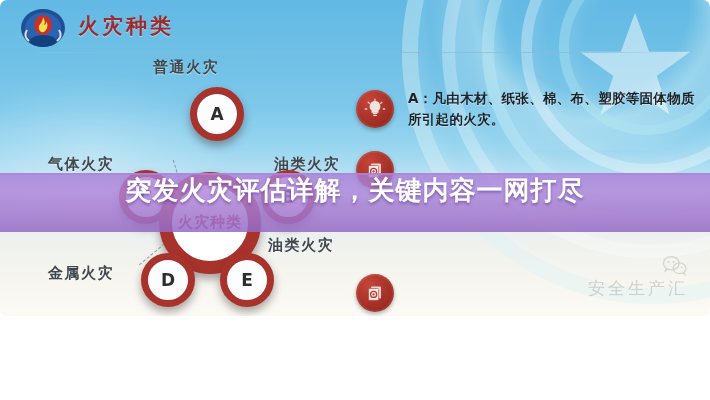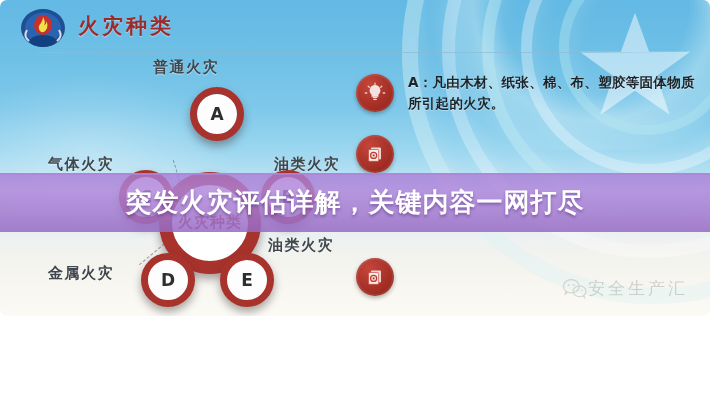--- a/index.html
+++ b/index.html
@@ -88,39 +88,39 @@
   #list{position:absolute;left:356px;top:72px;width:350px;}
   .item{position:relative;min-height:52px;margin-bottom:9px;}
   .ico{
     position:absolute;left:0;top:2px;width:38px;height:38px;border-radius:50%;
     background:radial-gradient(circle at 35% 28%,#c4453a,#9e2b22 70%,#7d1c16);
     box-shadow:0 2px 4px rgba(0,0,0,.30), inset 0 0 0 2px rgba(255,255,255,.08);
     display:flex;align-items:center;justify-content:center;
   }
   .itxt{
     margin-left:52px;font-size:13.5px;line-height:1.55;color:#1e2328;font-weight:bold;
-    letter-spacing:.3px;text-shadow:0 1px 0 rgba(255,255,255,.35);
+    letter-spacing:.3px;text-shadow:0 1px 0 rgba(255,255,255,.35);margin-top:16px;
   }
 
   
   #band{
     position:absolute;left:0;top:173px;width:710px;height:59px;
     background:linear-gradient(180deg,rgba(168,124,214,.80) 0%,rgba(176,133,219,.82) 30%,rgba(162,118,206,.84) 70%,rgba(150,106,196,.86) 100%);
-    display:flex;align-items:center;justify-content:center;
+    display:flex;justify-content:center;
   }
   #band-top{position:absolute;left:0;top:173px;width:710px;height:2px;background:rgba(196,163,228,.75);}
   #band-text{
     font-size:26px;font-weight:bold;color:#ffffff;letter-spacing:1px;white-space:nowrap;
     text-shadow:0 2px 3px rgba(70,30,110,.45);
   }
 
   
   #wm{
     position:absolute;right:22px;bottom:16px;
-    display:flex;align-items:flex-end;opacity:.30;
+    display:flex;align-items:flex-end;opacity:.30;flex-direction:column;
   }
   #wm-label{font-size:17px;color:#7a7a74;letter-spacing:3px;font-weight:normal;}
 </style>
 </head>
 <body>
 
 <div id="stage">
 
   <div class="cloudband"></div>
   <div class="swirl sw1"></div>

